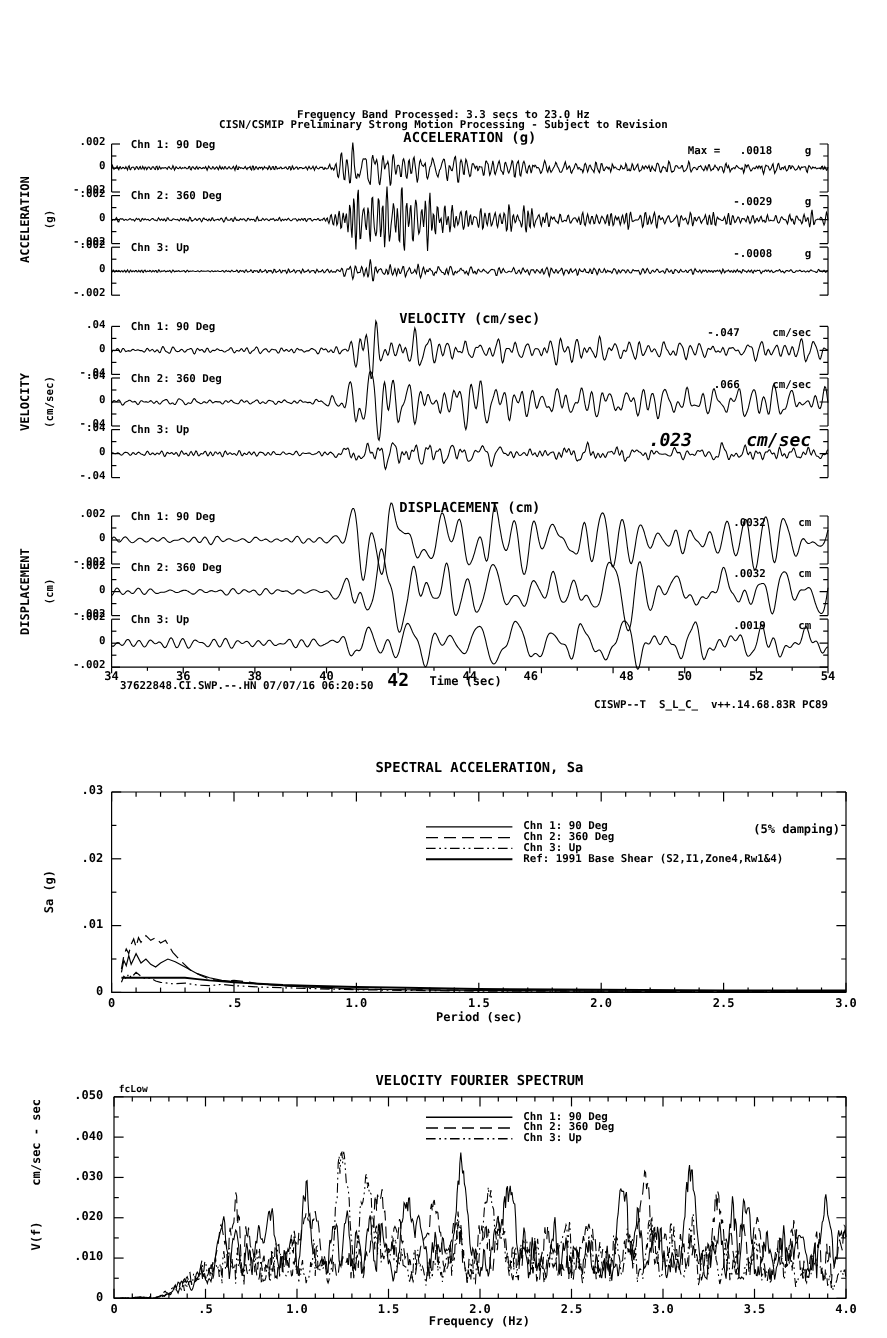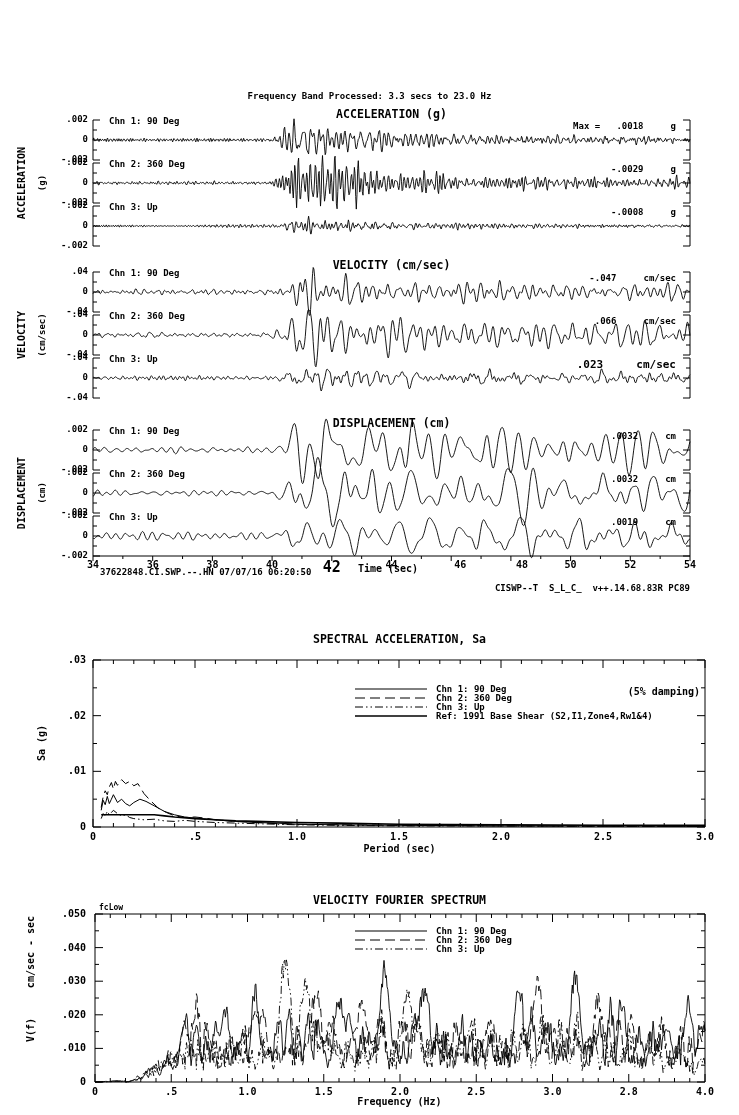--- a/index.html
+++ b/index.html
@@ -355,20 +355,21 @@
       <line x1="701" y1="930.8" x2="705" y2="930.8" stroke="#000000" stroke-width="1"></line>
       <path d="M95.0 1082.0L95.8 1082.0L96.5 1081.9L97.3 1081.9L98.0 1081.9L98.8 1081.9L99.6 1081.9L100.3 1081.9L101.1 1081.8L101.9 1081.7L102.6 1081.6L103.4 1081.6L104.2 1081.5L104.9 1081.5L105.7 1081.4L106.4 1081.4L107.2 1081.5L108.0 1081.6L108.7 1081.6L109.5 1081.6L110.3 1081.6L111.0 1081.5L111.8 1081.3L112.5 1081.2L113.3 1081.1L114.1 1081.0L114.8 1080.9L115.6 1080.8L116.4 1080.7L117.1 1080.7L117.9 1081.0L118.6 1081.0L119.4 1080.9L120.2 1081.0L120.9 1081.4L121.7 1081.6L122.5 1081.3L123.2 1081.3L124.0 1081.2L124.7 1081.0L125.5 1082.0L126.3 1081.9L127.0 1081.8L127.8 1081.7L128.6 1081.7L129.3 1081.6L130.1 1081.4L130.8 1081.3L131.6 1081.0L132.4 1080.6L133.1 1080.7L133.9 1080.1L134.7 1079.3L135.4 1079.2L136.2 1079.9L136.9 1080.1L137.7 1079.1L138.5 1078.3L139.2 1078.2L140.0 1078.6L140.8 1078.3L141.5 1077.4L142.3 1077.2L143.0 1076.7L143.8 1076.2L144.6 1074.3L145.3 1072.2L146.1 1071.5L146.9 1073.0L147.6 1071.1L148.4 1068.4L149.1 1068.6L149.9 1071.1L150.7 1068.3L151.4 1067.7L152.2 1069.9L153.0 1066.6L153.7 1065.7L154.5 1067.9L155.2 1068.7L156.0 1067.2L156.8 1068.1L157.5 1070.5L158.3 1073.0L159.1 1074.9L159.8 1075.3L160.6 1073.8L161.3 1071.3L162.1 1068.1L162.9 1064.7L163.6 1061.7L164.4 1060.1L165.2 1061.5L165.9 1063.8L166.7 1057.8L167.4 1054.9L168.2 1057.2L169.0 1063.3L169.7 1063.4L170.5 1063.3L171.3 1066.7L172.0 1067.2L172.8 1069.5L173.5 1066.8L174.3 1065.5L175.1 1066.4L175.8 1068.0L176.6 1064.3L177.4 1060.6L178.1 1058.2L178.9 1054.1L179.6 1047.5L180.4 1040.4L181.2 1035.6L181.9 1033.0L182.7 1030.5L183.5 1026.7L184.2 1023.9L185.0 1023.8L185.7 1017.5L186.5 1013.6L187.3 1018.9L188.0 1032.9L188.8 1040.2L189.6 1043.7L190.3 1054.8L191.1 1065.7L191.8 1058.7L192.6 1047.9L193.4 1037.5L194.1 1032.3L194.9 1032.9L195.7 1028.3L196.4 1025.1L197.2 1026.5L197.9 1030.8L198.7 1036.8L199.5 1045.5L200.2 1055.4L201.0 1058.5L201.8 1063.3L202.5 1060.1L203.3 1055.9L204.0 1051.9L204.8 1042.3L205.6 1036.0L206.3 1040.2L207.1 1050.1L207.9 1041.3L208.6 1043.3L209.4 1058.0L210.1 1062.5L210.9 1050.0L211.7 1048.3L212.4 1042.4L213.2 1034.2L214.0 1036.1L214.7 1028.0L215.5 1021.0L216.2 1023.1L217.0 1031.4L217.8 1032.8L218.5 1032.4L219.3 1035.9L220.1 1035.5L220.8 1031.4L221.6 1026.9L222.3 1021.9L223.1 1015.4L223.9 1009.8L224.6 1009.4L225.4 1017.2L226.2 1010.2L226.9 1006.9L227.7 1014.2L228.4 1029.1L229.2 1031.3L230.0 1035.7L230.7 1045.6L231.5 1051.7L232.3 1055.9L233.0 1057.3L233.8 1047.3L234.5 1047.6L235.3 1059.9L236.1 1050.3L236.8 1041.8L237.6 1045.3L238.4 1054.5L239.1 1044.5L239.9 1041.1L240.6 1043.3L241.4 1037.4L242.2 1033.0L242.9 1033.3L243.7 1037.4L244.5 1034.7L245.2 1032.5L246.0 1035.6L246.7 1046.8L247.5 1061.7L248.3 1059.4L249.0 1050.0L249.8 1046.5L250.6 1035.1L251.3 1027.8L252.1 1009.0L252.8 996.2L253.6 998.5L254.4 1001.3L255.1 984.6L255.9 983.9L256.6 999.5L257.4 1013.2L258.2 1011.7L258.9 1021.7L259.7 1035.3L260.5 1040.9L261.2 1044.3L262.0 1044.1L262.7 1048.1L263.5 1055.8L264.3 1056.7L265.0 1055.1L265.8 1055.0L266.6 1053.5L267.3 1050.7L268.1 1049.5L268.8 1051.8L269.6 1049.9L270.4 1052.9L271.1 1051.6L271.9 1051.4L272.7 1060.9L273.4 1060.4L274.2 1042.0L274.9 1033.3L275.7 1035.4L276.5 1032.3L277.2 1022.3L278.0 1022.1L278.8 1024.9L279.5 1023.9L280.3 1020.3L281.0 1021.9L281.8 1034.1L282.6 1050.7L283.3 1053.6L284.1 1055.4L284.9 1047.9L285.6 1039.2L286.4 1028.1L287.1 1019.6L287.9 1019.3L288.7 1013.7L289.4 1008.9L290.2 1015.4L291.0 1029.8L291.7 1033.9L292.5 1047.8L293.2 1051.1L294.0 1059.0L294.8 1055.6L295.5 1041.3L296.3 1027.5L297.1 1026.0L297.8 1032.2L298.6 1029.6L299.3 1034.2L300.1 1038.3L300.9 1044.9L301.6 1056.0L302.4 1061.1L303.2 1055.5L303.9 1047.7L304.7 1039.7L305.4 1030.5L306.2 1024.4L307.0 1025.6L307.7 1016.0L308.5 1012.8L309.3 1021.1L310.0 1033.9L310.8 1036.4L311.5 1050.7L312.3 1050.8L313.1 1057.6L313.8 1059.7L314.6 1036.2L315.4 1020.3L316.1 1022.5L316.9 1035.7L317.6 1020.1L318.4 1019.5L319.2 1029.6L319.9 1035.1L320.7 1039.7L321.5 1036.3L322.2 1037.4L323.0 1046.9L323.7 1053.4L324.5 1050.3L325.3 1052.3L326.0 1057.2L326.8 1062.2L327.6 1067.8L328.3 1065.1L329.1 1059.5L329.8 1060.5L330.6 1060.3L331.4 1051.8L332.1 1044.9L332.9 1043.4L333.7 1029.4L334.4 1018.5L335.2 1018.3L335.9 1014.7L336.7 1002.3L337.5 1003.6L338.2 1007.2L339.0 1001.8L339.8 1009.3L340.5 998.5L341.3 998.3L342.0 1012.9L342.8 1017.9L343.6 1016.0L344.3 1017.8L345.1 1024.7L345.9 1031.7L346.6 1021.8L347.4 1017.2L348.1 1014.3L348.9 1013.0L349.7 1015.7L350.4 1022.6L351.2 1026.0L352.0 1030.2L352.7 1034.4L353.5 1040.3L354.2 1040.6L355.0 1038.6L355.8 1045.4L356.5 1063.4L357.3 1056.5L358.1 1048.7L358.8 1056.6L359.6 1044.0L360.3 1035.2L361.1 1043.9L361.9 1037.5L362.6 1026.6L363.4 1031.8L364.2 1044.9L364.9 1036.9L365.7 1039.2L366.4 1043.1L367.2 1042.8L368.0 1038.8L368.7 1031.5L369.5 1032.3L370.3 1041.0L371.0 1043.7L371.8 1041.0L372.5 1041.9L373.3 1041.7L374.1 1040.1L374.8 1042.3L375.6 1052.8L376.4 1048.2L377.1 1036.8L377.9 1029.5L378.6 1027.1L379.4 1015.7L380.2 1010.0L380.9 994.5L381.7 983.9L382.5 987.2L383.2 969.7L384.0 960.4L384.7 968.5L385.5 977.8L386.3 975.5L387.0 986.6L387.8 989.6L388.6 997.9L389.3 1008.3L390.1 1012.7L390.8 1023.6L391.6 1036.5L392.4 1043.0L393.1 1046.4L393.9 1040.2L394.7 1042.1L395.4 1048.9L396.2 1040.6L396.9 1042.7L397.7 1055.1L398.5 1057.0L399.2 1061.3L400.0 1063.8L400.8 1055.9L401.5 1058.8L402.3 1054.1L403.0 1041.3L403.8 1042.0L404.6 1053.9L405.3 1058.9L406.1 1058.2L406.9 1063.6L407.6 1060.6L408.4 1051.0L409.1 1042.0L409.9 1039.6L410.7 1041.8L411.4 1029.1L412.2 1024.2L413.0 1023.9L413.7 1021.3L414.5 1015.2L415.2 1013.3L416.0 1024.2L416.8 1027.3L417.5 1021.6L418.3 1015.8L419.1 1021.3L419.8 1002.6L420.6 996.9L421.3 1006.7L422.1 990.6L422.9 988.6L423.6 1001.6L424.4 993.3L425.2 988.1L425.9 996.0L426.7 993.5L427.4 999.9L428.2 1002.8L429.0 1003.3L429.7 1015.1L430.5 1035.6L431.3 1041.4L432.0 1046.2L432.8 1053.6L433.5 1045.5L434.3 1042.0L435.1 1048.0L435.8 1034.4L436.6 1023.0L437.4 1027.2L438.1 1044.8L438.9 1048.6L439.6 1052.6L440.4 1065.1L441.2 1060.0L441.9 1062.1L442.7 1043.6L443.5 1031.0L444.2 1038.6L445.0 1049.7L445.7 1033.6L446.5 1037.9L447.3 1059.2L448.0 1055.5L448.8 1052.3L449.6 1059.0L450.3 1051.8L451.1 1046.5L451.8 1050.6L452.6 1056.4L453.4 1057.7L454.1 1060.8L454.9 1065.2L455.7 1062.6L456.4 1053.9L457.2 1050.0L457.9 1048.2L458.7 1043.1L459.5 1035.3L460.2 1032.7L461.0 1033.6L461.8 1019.2L462.5 1014.3L463.3 1028.1L464.0 1046.4L464.8 1035.8L465.6 1043.0L466.3 1062.1L467.1 1057.3L467.9 1053.3L468.6 1045.1L469.4 1035.7L470.1 1042.3L470.9 1039.7L471.7 1031.3L472.4 1038.7L473.2 1056.5L474.0 1061.3L474.7 1061.2L475.5 1059.4L476.2 1054.7L477.0 1045.8L477.8 1039.0L478.5 1040.0L479.3 1041.6L480.1 1040.0L480.8 1046.6L481.6 1043.4L482.3 1048.6L483.1 1058.0L483.9 1054.6L484.6 1057.3L485.4 1062.3L486.2 1049.8L486.9 1048.8L487.7 1045.2L488.4 1035.2L489.2 1039.5L490.0 1044.0L490.7 1033.4L491.5 1035.7L492.3 1047.2L493.0 1055.4L493.8 1058.0L494.5 1057.2L495.3 1061.5L496.1 1052.4L496.8 1044.8L497.6 1047.9L498.4 1060.8L499.1 1059.0L499.9 1057.2L500.6 1062.5L501.4 1065.1L502.2 1059.8L502.9 1051.0L503.7 1051.7L504.5 1065.1L505.2 1045.3L506.0 1038.1L506.7 1048.1L507.5 1059.8L508.3 1052.9L509.0 1059.9L509.8 1067.2L510.6 1059.4L511.3 1056.1L512.1 1043.0L512.8 1036.3L513.6 1029.2L514.4 1016.2L515.1 1011.6L515.9 1001.4L516.7 992.0L517.4 990.8L518.2 992.8L518.9 992.6L519.7 992.9L520.5 1001.3L521.2 996.4L522.0 993.4L522.8 1005.3L523.5 1035.2L524.3 1033.6L525.0 1034.7L525.8 1043.0L526.6 1050.5L527.3 1037.8L528.1 1035.0L528.9 1026.9L529.6 1024.8L530.4 1020.8L531.1 1006.6L531.9 1007.3L532.7 1025.5L533.4 1031.8L534.2 1025.3L535.0 1032.1L535.7 1045.0L536.5 1055.2L537.2 1056.7L538.0 1055.3L538.8 1052.3L539.5 1051.0L540.3 1054.2L541.1 1044.5L541.8 1039.6L542.6 1043.9L543.3 1031.5L544.1 1026.8L544.9 1034.3L545.6 1027.4L546.4 1027.4L547.2 1033.2L547.9 1022.3L548.7 1027.6L549.4 1041.8L550.2 1024.2L551.0 1023.4L551.7 1043.4L552.5 1051.7L553.3 1042.2L554.0 1049.1L554.8 1062.0L555.5 1065.0L556.3 1061.9L557.1 1054.3L557.8 1054.5L558.6 1060.2L559.4 1048.4L560.1 1043.7L560.9 1045.9L561.6 1050.0L562.4 1053.9L563.2 1060.6L563.9 1054.6L564.7 1049.1L565.5 1052.6L566.2 1058.2L567.0 1051.3L567.7 1042.7L568.5 1039.2L569.3 1026.6L570.0 1017.5L570.8 1013.8L571.6 993.5L572.3 985.0L573.1 993.4L573.8 976.7L574.6 970.9L575.4 984.6L576.1 975.0L576.9 975.0L577.7 991.6L578.4 993.2L579.2 997.1L579.9 1010.1L580.7 1022.9L581.5 1031.1L582.2 1037.4L583.0 1045.8L583.8 1052.2L584.5 1044.7L585.3 1044.9L586.0 1053.2L586.8 1062.0L587.6 1064.4L588.3 1064.9L589.1 1065.8L589.9 1056.7L590.6 1045.3L591.4 1043.8L592.1 1056.4L592.9 1048.3L593.7 1034.8L594.4 1035.7L595.2 1043.1L596.0 1045.4L596.7 1040.0L597.5 1034.4L598.2 1035.7L599.0 1024.3L599.8 1018.6L600.5 1025.3L601.3 1037.4L602.1 1033.9L602.8 1042.1L603.6 1056.5L604.3 1061.5L605.1 1065.6L605.9 1052.5L606.6 1046.8L607.4 1030.9L608.2 1019.9L608.9 1023.4L609.7 1008.8L610.4 996.9L611.2 1004.0L612.0 1025.6L612.7 1015.4L613.5 1020.0L614.3 1036.7L615.0 1054.2L615.8 1065.1L616.5 1050.7L617.3 1042.4L618.1 1031.9L618.8 1010.8L619.6 999.8L620.4 1001.5L621.1 1009.9L621.9 1011.2L622.6 1007.9L623.4 1006.5L624.2 1006.5L624.9 1012.6L625.7 1029.4L626.5 1036.8L627.2 1032.8L628.0 1042.4L628.7 1061.7L629.5 1057.7L630.3 1063.0L631.0 1063.1L631.8 1055.3L632.6 1062.6L633.3 1059.3L634.1 1047.5L634.8 1051.2L635.6 1049.0L636.4 1034.8L637.1 1037.6L637.9 1042.8L638.7 1027.2L639.4 1026.2L640.2 1037.5L640.9 1044.7L641.7 1041.6L642.5 1044.3L643.2 1048.1L644.0 1051.9L644.8 1058.0L645.5 1066.3L646.3 1061.9L647.0 1056.3L647.8 1054.5L648.6 1050.8L649.3 1041.6L650.1 1031.9L650.9 1032.3L651.6 1047.4L652.4 1031.2L653.1 1021.1L653.9 1030.3L654.7 1050.9L655.4 1039.4L656.2 1042.9L657.0 1051.0L657.7 1044.0L658.5 1051.5L659.2 1042.6L660.0 1034.1L660.8 1040.9L661.5 1049.8L662.3 1040.0L663.1 1035.2L663.8 1035.7L664.6 1033.6L665.3 1029.8L666.1 1029.4L666.9 1030.1L667.6 1031.4L668.4 1031.1L669.2 1030.9L669.9 1033.4L670.7 1040.2L671.4 1043.8L672.2 1046.1L673.0 1052.0L673.7 1059.0L674.5 1059.5L675.3 1057.6L676.0 1048.1L676.8 1048.6L677.5 1059.0L678.3 1041.4L679.1 1035.6L679.8 1049.0L680.6 1065.1L681.4 1043.8L682.1 1035.3L682.9 1035.5L683.6 1034.2L684.4 1026.7L685.2 1018.4L685.9 1017.4L686.7 1012.4L687.5 998.8L688.2 995.3L689.0 1002.0L689.7 1012.0L690.5 1015.6L691.3 1019.0L692.0 1022.5L692.8 1025.2L693.6 1032.4L694.3 1048.6L695.1 1055.5L695.8 1052.4L696.6 1047.9L697.4 1048.9L698.1 1031.0L698.9 1025.2L699.7 1029.9L700.4 1028.9L701.2 1026.4L701.9 1029.6L702.7 1030.8L703.5 1027.3L704.2 1024.7L705.0 1030.9" fill="none" stroke="#000000" stroke-width="0.9"></path>
       <path d="M95.0 1082.0L95.8 1082.0L96.5 1081.9L97.3 1081.9L98.0 1081.9L98.8 1081.9L99.6 1081.9L100.3 1081.9L101.1 1081.9L101.9 1081.7L102.6 1081.7L103.4 1081.8L104.2 1081.6L104.9 1081.6L105.7 1081.7L106.4 1081.6L107.2 1081.6L108.0 1081.5L108.7 1081.4L109.5 1081.4L110.3 1081.2L111.0 1081.2L111.8 1081.3L112.5 1081.1L113.3 1081.1L114.1 1081.2L114.8 1081.2L115.6 1081.2L116.4 1081.2L117.1 1081.0L117.9 1081.1L118.6 1081.4L119.4 1081.4L120.2 1081.4L120.9 1081.5L121.7 1081.4L122.5 1081.2L123.2 1080.9L124.0 1081.0L124.7 1080.7L125.5 1082.0L126.3 1081.9L127.0 1081.8L127.8 1081.7L128.6 1081.7L129.3 1081.5L130.1 1081.6L130.8 1081.0L131.6 1080.5L132.4 1080.5L133.1 1079.6L133.9 1079.3L134.7 1078.3L135.4 1077.5L136.2 1078.1L136.9 1076.3L137.7 1075.9L138.5 1077.1L139.2 1077.3L140.0 1077.6L140.8 1078.6L141.5 1079.1L142.3 1078.6L143.0 1077.2L143.8 1077.0L144.6 1077.5L145.3 1075.5L146.1 1074.7L146.9 1074.7L147.6 1075.9L148.4 1077.6L149.1 1075.4L149.9 1073.0L150.7 1073.6L151.4 1071.7L152.2 1068.3L153.0 1068.5L153.7 1068.1L154.5 1067.4L155.2 1064.9L156.0 1063.9L156.8 1066.3L157.5 1061.1L158.3 1060.5L159.1 1067.2L159.8 1069.4L160.6 1066.8L161.3 1066.3L162.1 1068.4L162.9 1067.9L163.6 1065.2L164.4 1065.2L165.2 1063.9L165.9 1062.0L166.7 1057.5L167.4 1055.8L168.2 1061.1L169.0 1067.3L169.7 1061.6L170.5 1061.4L171.3 1066.0L172.0 1063.3L172.8 1061.9L173.5 1059.7L174.3 1056.6L175.1 1063.1L175.8 1054.3L176.6 1054.0L177.4 1065.6L178.1 1062.6L178.9 1051.2L179.6 1046.7L180.4 1043.8L181.2 1039.4L181.9 1035.6L182.7 1028.8L183.5 1022.1L184.2 1020.6L185.0 1023.5L185.7 1027.0L186.5 1032.1L187.3 1036.1L188.0 1034.2L188.8 1038.5L189.6 1058.2L190.3 1051.4L191.1 1028.1L191.8 1023.1L192.6 1029.5L193.4 1023.7L194.1 1020.7L194.9 1018.6L195.7 1007.0L196.4 993.7L197.2 996.8L197.9 1020.9L198.7 1013.2L199.5 1014.5L200.2 1033.1L201.0 1051.8L201.8 1060.0L202.5 1060.0L203.3 1058.3L204.0 1035.1L204.8 1022.0L205.6 1028.9L206.3 1033.0L207.1 1023.0L207.9 1029.1L208.6 1038.3L209.4 1039.8L210.1 1037.9L210.9 1043.5L211.7 1047.7L212.4 1046.5L213.2 1055.7L214.0 1062.9L214.7 1065.1L215.5 1067.0L216.2 1063.9L217.0 1056.6L217.8 1051.6L218.5 1059.2L219.3 1048.7L220.1 1046.5L220.8 1059.8L221.6 1051.5L222.3 1056.3L223.1 1055.3L223.9 1049.5L224.6 1064.2L225.4 1046.7L226.2 1042.6L226.9 1059.7L227.7 1054.8L228.4 1052.3L229.2 1064.5L230.0 1063.6L230.7 1067.9L231.5 1056.5L232.3 1053.4L233.0 1063.7L233.8 1052.7L234.5 1044.3L235.3 1045.7L236.1 1051.8L236.8 1055.8L237.6 1047.0L238.4 1042.7L239.1 1046.1L239.9 1055.0L240.6 1053.2L241.4 1058.6L242.2 1057.4L242.9 1063.1L243.7 1062.4L244.5 1051.3L245.2 1053.8L246.0 1047.6L246.7 1035.0L247.5 1039.5L248.3 1037.6L249.0 1027.4L249.8 1033.2L250.6 1033.2L251.3 1023.5L252.1 1020.7L252.8 1019.8L253.6 1015.0L254.4 1014.9L255.1 1010.6L255.9 1010.9L256.6 1016.6L257.4 1016.6L258.2 1018.7L258.9 1026.1L259.7 1025.8L260.5 1016.6L261.2 1016.9L262.0 1014.9L262.7 1009.3L263.5 1015.1L264.3 1019.7L265.0 1016.8L265.8 1023.7L266.6 1034.7L267.3 1041.9L268.1 1045.5L268.8 1053.0L269.6 1053.7L270.4 1049.5L271.1 1053.8L271.9 1060.8L272.7 1060.4L273.4 1054.5L274.2 1053.1L274.9 1050.9L275.7 1048.9L276.5 1053.2L277.2 1059.8L278.0 1050.6L278.8 1050.1L279.5 1056.8L280.3 1062.6L281.0 1064.1L281.8 1062.3L282.6 1055.5L283.3 1050.3L284.1 1054.4L284.9 1054.4L285.6 1046.8L286.4 1051.9L287.1 1052.5L287.9 1052.0L288.7 1051.8L289.4 1048.3L290.2 1056.6L291.0 1042.4L291.7 1044.0L292.5 1065.2L293.2 1049.2L294.0 1051.0L294.8 1065.2L295.5 1053.3L296.3 1058.7L297.1 1047.9L297.8 1045.6L298.6 1056.7L299.3 1041.2L300.1 1041.7L300.9 1055.7L301.6 1064.2L302.4 1065.7L303.2 1062.0L303.9 1053.9L304.7 1045.4L305.4 1043.7L306.2 1047.6L307.0 1046.8L307.7 1044.8L308.5 1040.2L309.3 1028.8L310.0 1020.7L310.8 1025.1L311.5 1021.5L312.3 1000.1L313.1 996.1L313.8 1008.9L314.6 995.5L315.4 998.2L316.1 998.5L316.9 1000.3L317.6 996.3L318.4 990.8L319.2 1006.0L319.9 1011.4L320.7 1008.8L321.5 1022.2L322.2 1040.6L323.0 1041.8L323.7 1043.6L324.5 1043.4L325.3 1040.8L326.0 1038.4L326.8 1040.9L327.6 1031.7L328.3 1023.7L329.1 1022.1L329.8 1023.5L330.6 1025.9L331.4 1032.4L332.1 1025.2L332.9 1015.9L333.7 1018.0L334.4 1032.8L335.2 1035.7L335.9 1034.0L336.7 1041.9L337.5 1048.5L338.2 1047.0L339.0 1043.1L339.8 1046.7L340.5 1056.7L341.3 1049.4L342.0 1051.2L342.8 1059.7L343.6 1065.1L344.3 1068.0L345.1 1065.8L345.9 1064.0L346.6 1059.5L347.4 1052.5L348.1 1049.5L348.9 1049.2L349.7 1045.8L350.4 1040.0L351.2 1036.4L352.0 1034.9L352.7 1034.7L353.5 1032.0L354.2 1031.3L355.0 1030.6L355.8 1028.3L356.5 1027.5L357.3 1028.6L358.1 1021.0L358.8 1007.7L359.6 1003.2L360.3 1009.7L361.1 1002.2L361.9 1000.0L362.6 1006.4L363.4 1011.0L364.2 1009.9L364.9 1010.6L365.7 1020.4L366.4 1026.7L367.2 1026.9L368.0 1035.2L368.7 1047.1L369.5 1054.0L370.3 1055.7L371.0 1061.1L371.8 1060.2L372.5 1056.7L373.3 1054.9L374.1 1047.4L374.8 1043.9L375.6 1035.2L376.4 1033.8L377.1 1026.8L377.9 1019.2L378.6 1025.9L379.4 1021.2L380.2 1018.6L380.9 1032.6L381.7 1018.2L382.5 1022.9L383.2 1038.4L384.0 1023.8L384.7 1032.4L385.5 1052.3L386.3 1041.7L387.0 1052.2L387.8 1059.5L388.6 1057.3L389.3 1069.2L390.1 1058.0L390.8 1061.4L391.6 1064.2L392.4 1057.5L393.1 1061.6L393.9 1060.9L394.7 1054.2L395.4 1052.0L396.2 1048.7L396.9 1045.8L397.7 1045.4L398.5 1029.5L399.2 1021.1L400.0 1028.4L400.8 1029.1L401.5 1021.3L402.3 1028.1L403.0 1032.2L403.8 1030.4L404.6 1019.6L405.3 1022.6L406.1 1041.0L406.9 1024.0L407.6 1027.1L408.4 1050.5L409.1 1057.1L409.9 1059.0L410.7 1060.5L411.4 1051.7L412.2 1041.1L413.0 1026.6L413.7 1026.5L414.5 1028.6L415.2 1017.2L416.0 1019.1L416.8 1024.3L417.5 1023.5L418.3 1021.2L419.1 1021.8L419.8 1028.9L420.6 1025.9L421.3 1031.1L422.1 1041.8L422.9 1044.2L423.6 1050.7L424.4 1056.8L425.2 1058.3L425.9 1058.8L426.7 1064.0L427.4 1066.8L428.2 1060.8L429.0 1061.2L429.7 1063.8L430.5 1063.9L431.3 1063.3L432.0 1066.8L432.8 1052.6L433.5 1040.8L434.3 1042.3L435.1 1054.8L435.8 1043.5L436.6 1038.9L437.4 1041.9L438.1 1043.8L438.9 1042.0L439.6 1043.2L440.4 1053.5L441.2 1043.6L441.9 1034.9L442.7 1038.3L443.5 1053.8L444.2 1060.5L445.0 1050.1L445.7 1048.9L446.5 1057.0L447.3 1067.9L448.0 1064.0L448.8 1067.3L449.6 1067.2L450.3 1059.1L451.1 1047.1L451.8 1043.2L452.6 1053.5L453.4 1032.2L454.1 1022.8L454.9 1032.6L455.7 1032.4L456.4 1021.7L457.2 1026.6L457.9 1036.7L458.7 1037.0L459.5 1039.6L460.2 1040.9L461.0 1044.0L461.8 1041.2L462.5 1042.8L463.3 1049.2L464.0 1058.1L464.8 1063.4L465.6 1058.2L466.3 1050.9L467.1 1053.3L467.9 1063.2L468.6 1053.6L469.4 1057.6L470.1 1058.7L470.9 1058.4L471.7 1059.5L472.4 1046.5L473.2 1050.8L474.0 1066.2L474.7 1046.9L475.5 1048.1L476.2 1063.6L477.0 1059.8L477.8 1066.3L478.5 1057.9L479.3 1060.6L480.1 1055.6L480.8 1041.3L481.6 1044.2L482.3 1050.9L483.1 1039.5L483.9 1039.7L484.6 1040.7L485.4 1035.4L486.2 1030.1L486.9 1034.2L487.7 1025.4L488.4 1021.8L489.2 1027.4L490.0 1023.1L490.7 1019.9L491.5 1023.6L492.3 1025.8L493.0 1023.7L493.8 1024.4L494.5 1033.5L495.3 1030.4L496.1 1033.5L496.8 1044.2L497.6 1050.0L498.4 1054.4L499.1 1061.2L499.9 1064.7L500.6 1060.9L501.4 1051.4L502.2 1057.0L502.9 1058.2L503.7 1048.6L504.5 1057.2L505.2 1055.2L506.0 1052.0L506.7 1058.6L507.5 1045.2L508.3 1047.8L509.0 1055.8L509.8 1046.6L510.6 1051.5L511.3 1055.7L512.1 1056.1L512.8 1055.1L513.6 1050.8L514.4 1057.0L515.1 1065.9L515.9 1058.2L516.7 1051.9L517.4 1049.7L518.2 1050.9L518.9 1050.3L519.7 1038.2L520.5 1033.8L521.2 1039.7L522.0 1039.1L522.8 1037.0L523.5 1043.7L524.3 1040.6L525.0 1047.1L525.8 1040.2L526.6 1043.2L527.3 1057.0L528.1 1045.8L528.9 1048.1L529.6 1046.3L530.4 1035.0L531.1 1022.6L531.9 1018.0L532.7 1018.1L533.4 1006.0L534.2 1000.6L535.0 998.4L535.7 993.3L536.5 984.1L537.2 976.0L538.0 977.2L538.8 990.9L539.5 986.7L540.3 985.1L541.1 997.6L541.8 1017.0L542.6 1020.7L543.3 1030.8L544.1 1039.7L544.9 1046.4L545.6 1053.0L546.4 1051.8L547.2 1046.9L547.9 1053.3L548.7 1042.6L549.4 1034.4L550.2 1034.1L551.0 1033.9L551.7 1031.0L552.5 1030.2L553.3 1033.0L554.0 1028.3L554.8 1028.7L555.5 1033.9L556.3 1040.1L557.1 1046.9L557.8 1053.0L558.6 1049.4L559.4 1050.4L560.1 1058.7L560.9 1055.7L561.6 1041.5L562.4 1041.9L563.2 1049.6L563.9 1049.6L564.7 1048.2L565.5 1049.7L566.2 1039.1L567.0 1028.3L567.7 1034.1L568.5 1054.1L569.3 1036.8L570.0 1036.8L570.8 1049.4L571.6 1057.3L572.3 1054.5L573.1 1052.9L573.8 1055.2L574.6 1034.9L575.4 1027.9L576.1 1042.4L576.9 1046.1L577.7 1035.5L578.4 1041.5L579.2 1049.7L579.9 1049.0L580.7 1045.4L581.5 1050.8L582.2 1053.3L583.0 1048.3L583.8 1055.2L584.5 1067.0L585.3 1063.8L586.0 1060.5L586.8 1054.6L587.6 1045.2L588.3 1041.8L589.1 1049.3L589.9 1036.5L590.6 1037.7L591.4 1047.8L592.1 1037.8L592.9 1034.8L593.7 1024.4L594.4 1015.4L595.2 1018.4L596.0 998.3L596.7 995.0L597.5 1009.5L598.2 993.0L599.0 996.3L599.8 1012.1L600.5 1009.0L601.3 1019.7L602.1 1016.4L602.8 1023.6L603.6 1036.3L604.3 1035.7L605.1 1032.3L605.9 1035.2L606.6 1041.5L607.4 1035.1L608.2 1027.6L608.9 1025.0L609.7 1029.9L610.4 1040.4L611.2 1045.1L612.0 1051.4L612.7 1059.4L613.5 1062.2L614.3 1051.2L615.0 1041.1L615.8 1045.3L616.5 1030.4L617.3 1017.8L618.1 1023.6L618.8 1025.0L619.6 1017.8L620.4 1025.8L621.1 1031.0L621.9 1033.9L622.6 1045.8L623.4 1049.9L624.2 1061.1L624.9 1063.6L625.7 1051.9L626.5 1046.7L627.2 1038.5L628.0 1025.9L628.7 1019.8L629.5 1020.7L630.3 1019.5L631.0 1014.3L631.8 1017.1L632.6 1025.3L633.3 1025.8L634.1 1033.5L634.8 1035.6L635.6 1041.1L636.4 1051.8L637.1 1054.3L637.9 1061.7L638.7 1063.4L639.4 1067.5L640.2 1062.0L640.9 1054.6L641.7 1058.1L642.5 1069.6L643.2 1059.2L644.0 1055.9L644.8 1054.9L645.5 1049.8L646.3 1042.8L647.0 1042.2L647.8 1044.6L648.6 1032.5L649.3 1030.1L650.1 1037.6L650.9 1047.5L651.6 1051.8L652.4 1052.9L653.1 1053.5L653.9 1057.6L654.7 1057.7L655.4 1053.2L656.2 1043.1L657.0 1043.4L657.7 1038.0L658.5 1037.5L659.2 1025.7L660.0 1024.4L660.8 1030.0L661.5 1016.7L662.3 1022.8L663.1 1036.2L663.8 1024.4L664.6 1035.2L665.3 1048.7L666.1 1043.5L666.9 1058.3L667.6 1053.8L668.4 1056.5L669.2 1065.0L669.9 1050.6L670.7 1054.4L671.4 1068.8L672.2 1058.2L673.0 1057.2L673.7 1058.5L674.5 1054.1L675.3 1047.4L676.0 1045.9L676.8 1049.1L677.5 1045.6L678.3 1044.4L679.1 1040.3L679.8 1030.7L680.6 1026.3L681.4 1039.4L682.1 1039.5L682.9 1027.3L683.6 1038.0L684.4 1061.6L685.2 1056.3L685.9 1067.1L686.7 1060.4L687.5 1065.3L688.2 1046.1L689.0 1036.5L689.7 1051.8L690.5 1049.9L691.3 1038.3L692.0 1049.6L692.8 1069.8L693.6 1058.3L694.3 1057.3L695.1 1056.5L695.8 1050.4L696.6 1045.3L697.4 1048.5L698.1 1044.3L698.9 1034.9L699.7 1033.5L700.4 1036.2L701.2 1039.3L701.9 1041.9L702.7 1030.7L703.5 1021.2L704.2 1022.0L705.0 1034.1" fill="none" stroke="#000000" stroke-width="0.9" stroke-dasharray="10,5"></path>
       <path d="M95.0 1082.0L95.8 1082.0L96.5 1082.0L97.3 1081.9L98.0 1081.9L98.8 1081.9L99.6 1081.9L100.3 1081.8L101.1 1081.9L101.9 1081.8L102.6 1081.7L103.4 1081.8L104.2 1081.9L104.9 1081.8L105.7 1081.7L106.4 1081.8L107.2 1081.8L108.0 1081.8L108.7 1081.8L109.5 1081.7L110.3 1081.7L111.0 1081.7L111.8 1081.6L112.5 1081.4L113.3 1081.3L114.1 1081.4L114.8 1081.6L115.6 1081.4L116.4 1081.3L117.1 1081.5L117.9 1081.3L118.6 1081.2L119.4 1081.3L120.2 1081.0L120.9 1081.0L121.7 1081.2L122.5 1081.1L123.2 1081.0L124.0 1081.1L124.7 1081.1L125.5 1082.0L126.3 1082.0L127.0 1081.8L127.8 1081.7L128.6 1081.6L129.3 1081.1L130.1 1081.0L130.8 1080.7L131.6 1079.9L132.4 1079.9L133.1 1080.4L133.9 1079.4L134.7 1079.7L135.4 1080.4L136.2 1079.6L136.9 1080.3L137.7 1079.6L138.5 1078.6L139.2 1078.9L140.0 1079.7L140.8 1079.3L141.5 1078.2L142.3 1076.2L143.0 1073.9L143.8 1073.4L144.6 1075.8L145.3 1072.5L146.1 1070.9L146.9 1073.6L147.6 1073.4L148.4 1073.7L149.1 1073.9L149.9 1071.1L150.7 1073.9L151.4 1075.5L152.2 1070.9L153.0 1071.6L153.7 1075.7L154.5 1069.8L155.2 1069.4L156.0 1073.1L156.8 1070.7L157.5 1068.4L158.3 1067.6L159.1 1067.9L159.8 1070.8L160.6 1067.8L161.3 1061.7L162.1 1061.1L162.9 1066.6L163.6 1067.2L164.4 1065.2L165.2 1068.1L165.9 1065.1L166.7 1064.0L167.4 1054.7L168.2 1050.6L169.0 1056.8L169.7 1061.3L170.5 1052.2L171.3 1051.1L172.0 1056.1L172.8 1062.9L173.5 1061.8L174.3 1057.0L175.1 1056.7L175.8 1063.3L176.6 1056.4L177.4 1051.7L178.1 1059.0L178.9 1054.4L179.6 1047.8L180.4 1055.8L181.2 1057.7L181.9 1055.1L182.7 1064.2L183.5 1052.9L184.2 1055.8L185.0 1069.9L185.7 1049.6L186.5 1042.6L187.3 1049.5L188.0 1058.1L188.8 1055.2L189.6 1050.4L190.3 1043.9L191.1 1040.0L191.8 1047.0L192.6 1056.0L193.4 1048.8L194.1 1058.4L194.9 1056.5L195.7 1053.1L196.4 1069.7L197.2 1048.3L197.9 1039.6L198.7 1055.7L199.5 1053.3L200.2 1045.9L201.0 1060.8L201.8 1058.0L202.5 1057.4L203.3 1070.7L204.0 1054.9L204.8 1052.1L205.6 1058.7L206.3 1061.7L207.1 1059.9L207.9 1058.3L208.6 1052.3L209.4 1047.7L210.1 1053.3L210.9 1053.2L211.7 1048.5L212.4 1060.2L213.2 1045.8L214.0 1041.2L214.7 1058.0L215.5 1049.7L216.2 1040.1L217.0 1051.3L217.8 1070.0L218.5 1062.5L219.3 1067.5L220.1 1066.9L220.8 1066.9L221.6 1064.3L222.3 1056.6L223.1 1055.5L223.9 1059.7L224.6 1066.4L225.4 1066.7L226.2 1053.2L226.9 1043.1L227.7 1045.5L228.4 1059.7L229.2 1039.9L230.0 1036.1L230.7 1049.3L231.5 1038.7L232.3 1035.3L233.0 1046.8L233.8 1045.2L234.5 1045.3L235.3 1053.9L236.1 1061.0L236.8 1062.0L237.6 1062.1L238.4 1063.1L239.1 1063.4L239.9 1061.2L240.6 1056.0L241.4 1047.3L242.2 1034.6L242.9 1029.0L243.7 1042.3L244.5 1044.5L245.2 1025.6L246.0 1031.6L246.7 1058.8L247.5 1054.7L248.3 1056.5L249.0 1069.3L249.8 1056.9L250.6 1062.3L251.3 1054.9L252.1 1050.0L252.8 1060.6L253.6 1062.5L254.4 1062.0L255.1 1069.3L255.9 1066.2L256.6 1066.3L257.4 1064.4L258.2 1059.5L258.9 1051.8L259.7 1056.5L260.5 1049.6L261.2 1032.9L262.0 1038.4L262.7 1063.3L263.5 1039.4L264.3 1038.6L265.0 1058.2L265.8 1056.2L266.6 1058.3L267.3 1058.1L268.1 1049.0L268.8 1057.7L269.6 1056.2L270.4 1046.9L271.1 1051.2L271.9 1060.9L272.7 1067.3L273.4 1069.1L274.2 1066.7L274.9 1060.4L275.7 1059.1L276.5 1055.4L277.2 1044.3L278.0 1038.2L278.8 1025.7L279.5 1006.0L280.3 1000.7L281.0 998.0L281.8 969.5L282.6 963.5L283.3 978.1L284.1 961.4L284.9 960.2L285.6 969.3L286.4 959.9L287.1 964.1L287.9 975.7L288.7 987.2L289.4 988.2L290.2 990.6L291.0 999.9L291.7 1018.0L292.5 1028.6L293.2 1034.5L294.0 1047.5L294.8 1052.1L295.5 1056.2L296.3 1058.6L297.1 1040.8L297.8 1034.4L298.6 1035.3L299.3 1024.3L300.1 1006.5L300.9 1001.9L301.6 1003.7L302.4 1001.7L303.2 996.7L303.9 991.3L304.7 980.1L305.4 978.1L306.2 990.0L307.0 985.4L307.7 994.4L308.5 993.6L309.3 995.2L310.0 1015.0L310.8 1013.6L311.5 1020.4L312.3 1041.2L313.1 1023.5L313.8 1021.4L314.6 1046.0L315.4 1024.8L316.1 1018.7L316.9 1036.5L317.6 1052.0L318.4 1043.6L319.2 1046.9L319.9 1049.2L320.7 1044.5L321.5 1040.2L322.2 1045.0L323.0 1046.7L323.7 1038.9L324.5 1041.9L325.3 1046.1L326.0 1040.8L326.8 1030.3L327.6 1031.2L328.3 1051.6L329.1 1034.7L329.8 1032.5L330.6 1054.8L331.4 1056.2L332.1 1045.0L332.9 1053.7L333.7 1051.9L334.4 1040.3L335.2 1044.6L335.9 1054.3L336.7 1054.8L337.5 1055.4L338.2 1055.9L339.0 1055.5L339.8 1058.3L340.5 1064.5L341.3 1068.1L342.0 1065.1L342.8 1061.2L343.6 1066.8L344.3 1057.4L345.1 1041.4L345.9 1042.1L346.6 1059.5L347.4 1047.6L348.1 1041.5L348.9 1050.8L349.7 1055.9L350.4 1054.3L351.2 1058.9L352.0 1055.5L352.7 1057.5L353.5 1061.6L354.2 1065.2L355.0 1071.3L355.8 1061.5L356.5 1052.0L357.3 1054.3L358.1 1066.3L358.8 1053.9L359.6 1058.8L360.3 1064.9L361.1 1049.3L361.9 1054.6L362.6 1053.8L363.4 1036.9L364.2 1043.1L364.9 1059.1L365.7 1047.2L366.4 1054.6L367.2 1061.8L368.0 1060.0L368.7 1068.3L369.5 1061.1L370.3 1056.3L371.0 1055.3L371.8 1050.4L372.5 1044.0L373.3 1048.2L374.1 1053.2L374.8 1037.4L375.6 1040.6L376.4 1063.1L377.1 1051.9L377.9 1044.4L378.6 1051.4L379.4 1033.1L380.2 1037.1L380.9 1024.5L381.7 1009.7L382.5 1020.1L383.2 1032.8L384.0 1020.1L384.7 1027.4L385.5 1045.2L386.3 1047.6L387.0 1051.9L387.8 1057.8L388.6 1061.8L389.3 1068.6L390.1 1062.0L390.8 1049.6L391.6 1050.3L392.4 1066.3L393.1 1051.4L393.9 1050.0L394.7 1063.6L395.4 1067.6L396.2 1069.2L396.9 1056.3L397.7 1050.1L398.5 1061.5L399.2 1048.8L400.0 1036.3L400.8 1034.8L401.5 1035.4L402.3 1030.2L403.0 1015.9L403.8 1005.1L404.6 1000.1L405.3 1004.0L406.1 999.8L406.9 989.3L407.6 995.8L408.4 996.9L409.1 991.7L409.9 1005.1L410.7 1005.9L411.4 1007.9L412.2 1024.4L413.0 1026.8L413.7 1033.8L414.5 1042.9L415.2 1025.6L416.0 1022.6L416.8 1033.6L417.5 1033.0L418.3 1028.0L419.1 1028.8L419.8 1030.7L420.6 1036.4L421.3 1051.9L422.1 1047.9L422.9 1043.8L423.6 1057.4L424.4 1063.1L425.2 1050.3L425.9 1058.9L426.7 1041.4L427.4 1038.0L428.2 1058.5L429.0 1039.9L429.7 1039.0L430.5 1061.6L431.3 1056.0L432.0 1046.8L432.8 1054.4L433.5 1040.3L434.3 1037.2L435.1 1042.2L435.8 1034.0L436.6 1034.8L437.4 1036.4L438.1 1033.3L438.9 1032.4L439.6 1043.7L440.4 1042.6L441.2 1039.3L441.9 1054.8L442.7 1059.3L443.5 1051.4L444.2 1061.3L445.0 1041.6L445.7 1031.4L446.5 1045.0L447.3 1041.7L448.0 1032.4L448.8 1041.9L449.6 1054.8L450.3 1053.8L451.1 1056.8L451.8 1053.9L452.6 1059.2L453.4 1069.0L454.1 1065.8L454.9 1058.7L455.7 1050.8L456.4 1045.1L457.2 1049.4L457.9 1056.3L458.7 1038.6L459.5 1036.6L460.2 1053.3L461.0 1056.0L461.8 1053.5L462.5 1056.0L463.3 1050.8L464.0 1045.3L464.8 1045.1L465.6 1040.1L466.3 1037.0L467.1 1037.5L467.9 1034.4L468.6 1032.0L469.4 1028.5L470.1 1027.2L470.9 1024.8L471.7 1020.7L472.4 1022.8L473.2 1040.0L474.0 1025.7L474.7 1017.2L475.5 1032.3L476.2 1065.2L477.0 1048.8L477.8 1041.8L478.5 1052.9L479.3 1055.5L480.1 1056.1L480.8 1047.2L481.6 1045.9L482.3 1058.6L483.1 1049.7L483.9 1051.3L484.6 1062.7L485.4 1069.2L486.2 1064.6L486.9 1060.9L487.7 1053.3L488.4 1043.4L489.2 1046.6L490.0 1043.7L490.7 1029.1L491.5 1037.4L492.3 1048.1L493.0 1028.1L493.8 1033.9L494.5 1061.3L495.3 1053.9L496.1 1054.7L496.8 1066.0L497.6 1054.8L498.4 1059.8L499.1 1042.0L499.9 1035.1L500.6 1043.3L501.4 1048.1L502.2 1041.4L502.9 1041.6L503.7 1041.8L504.5 1041.5L505.2 1047.9L506.0 1057.1L506.7 1049.0L507.5 1055.3L508.3 1068.3L509.0 1050.2L509.8 1049.9L510.6 1047.7L511.3 1029.4L512.1 1030.8L512.8 1046.4L513.6 1031.0L514.4 1032.3L515.1 1045.4L515.9 1046.4L516.7 1051.7L517.4 1060.6L518.2 1062.5L518.9 1061.2L519.7 1053.9L520.5 1049.9L521.2 1046.6L522.0 1031.1L522.8 1023.9L523.5 1030.6L524.3 1031.8L525.0 1027.7L525.8 1040.2L526.6 1031.7L527.3 1033.8L528.1 1053.6L528.9 1042.0L529.6 1039.7L530.4 1052.8L531.1 1068.7L531.9 1062.0L532.7 1058.4L533.4 1057.4L534.2 1058.1L535.0 1060.6L535.7 1065.7L536.5 1053.5L537.2 1051.1L538.0 1045.4L538.8 1037.7L539.5 1038.8L540.3 1020.0L541.1 1016.7L541.8 1034.9L542.6 1016.3L543.3 1015.2L544.1 1038.5L544.9 1023.6L545.6 1023.0L546.4 1044.5L547.2 1045.0L547.9 1042.0L548.7 1051.9L549.4 1062.3L550.2 1065.0L551.0 1063.3L551.7 1062.2L552.5 1048.5L553.3 1043.6L554.0 1050.4L554.8 1057.4L555.5 1055.1L556.3 1045.1L557.1 1043.8L557.8 1043.8L558.6 1021.8L559.4 1018.1L560.1 1039.3L560.9 1032.1L561.6 1022.1L562.4 1037.0L563.2 1048.0L563.9 1040.8L564.7 1050.2L565.5 1058.6L566.2 1056.1L567.0 1059.9L567.7 1062.9L568.5 1062.4L569.3 1062.3L570.0 1063.6L570.8 1057.0L571.6 1055.3L572.3 1053.8L573.1 1050.2L573.8 1035.8L574.6 1022.7L575.4 1024.6L576.1 1035.5L576.9 1014.8L577.7 1011.4L578.4 1027.2L579.2 1044.4L579.9 1041.0L580.7 1049.8L581.5 1062.6L582.2 1071.7L583.0 1065.0L583.8 1057.6L584.5 1050.4L585.3 1043.3L586.0 1040.1L586.8 1046.6L587.6 1044.4L588.3 1038.6L589.1 1048.4L589.9 1063.6L590.6 1056.1L591.4 1056.2L592.1 1049.8L592.9 1033.7L593.7 1038.1L594.4 1043.2L595.2 1029.9L596.0 1034.6L596.7 1049.5L597.5 1052.2L598.2 1058.5L599.0 1064.4L599.8 1070.0L600.5 1067.3L601.3 1063.4L602.1 1056.4L602.8 1057.8L603.6 1046.6L604.3 1035.4L605.1 1041.7L605.9 1059.0L606.6 1042.6L607.4 1046.2L608.2 1066.8L608.9 1061.1L609.7 1063.5L610.4 1056.2L611.2 1046.3L612.0 1057.0L612.7 1053.6L613.5 1042.3L614.3 1049.3L615.0 1065.4L615.8 1064.7L616.5 1064.8L617.3 1065.6L618.1 1064.1L618.8 1064.8L619.6 1065.7L620.4 1056.6L621.1 1056.7L621.9 1062.7L622.6 1048.4L623.4 1046.7L624.2 1058.0L624.9 1049.3L625.7 1047.4L626.5 1054.0L627.2 1045.2L628.0 1050.2L628.7 1037.1L629.5 1028.6L630.3 1035.6L631.0 1049.6L631.8 1037.4L632.6 1035.1L633.3 1041.9L634.1 1053.7L634.8 1067.1L635.6 1061.7L636.4 1057.7L637.1 1058.6L637.9 1065.7L638.7 1059.4L639.4 1062.0L640.2 1060.2L640.9 1059.4L641.7 1069.1L642.5 1066.0L643.2 1059.3L644.0 1062.4L644.8 1053.9L645.5 1047.3L646.3 1050.3L647.0 1046.5L647.8 1040.4L648.6 1040.4L649.3 1045.0L650.1 1053.6L650.9 1052.7L651.6 1048.4L652.4 1051.9L653.1 1066.4L653.9 1064.4L654.7 1053.3L655.4 1055.3L656.2 1054.5L657.0 1051.0L657.7 1052.2L658.5 1041.5L659.2 1043.5L660.0 1059.0L660.8 1052.1L661.5 1053.0L662.3 1065.0L663.1 1072.5L663.8 1068.1L664.6 1069.0L665.3 1064.9L666.1 1064.2L666.9 1063.9L667.6 1061.7L668.4 1061.3L669.2 1065.5L669.9 1058.7L670.7 1057.4L671.4 1067.0L672.2 1068.9L673.0 1061.7L673.7 1066.3L674.5 1061.2L675.3 1055.2L676.0 1061.9L676.8 1051.0L677.5 1045.6L678.3 1051.8L679.1 1053.6L679.8 1048.8L680.6 1051.9L681.4 1056.4L682.1 1056.3L682.9 1056.3L683.6 1055.7L684.4 1057.3L685.2 1059.7L685.9 1062.5L686.7 1067.9L687.5 1065.1L688.2 1061.2L689.0 1063.4L689.7 1071.5L690.5 1068.1L691.3 1062.7L692.0 1066.5L692.8 1073.3L693.6 1070.9L694.3 1075.1L695.1 1072.5L695.8 1068.9L696.6 1069.0L697.4 1066.6L698.1 1062.7L698.9 1061.4L699.7 1062.0L700.4 1060.5L701.2 1058.5L701.9 1059.9L702.7 1062.7L703.5 1058.4L704.2 1058.2L705.0 1066.5" fill="none" stroke="#000000" stroke-width="0.9" stroke-dasharray="8,3,1.5,3,1.5,3"></path>
       <line x1="355" y1="931" x2="427" y2="931" stroke="#000000" stroke-width="1.2"></line>
       <line x1="355" y1="940" x2="427" y2="940" stroke="#000000" stroke-width="1.2" stroke-dasharray="10,5"></line>
       <line x1="355" y1="949" x2="427" y2="949" stroke="#000000" stroke-width="1.2" stroke-dasharray="8,3,1.5,3,1.5,3"></line>
     </svg>
 
   <div class="lbl b c" style="left:0;top:91px;width:739px;font-size:9px">Frequency Band Processed: 3.3 secs to 23.0 Hz</div>
+  <div class="lbl b c" style="left:0;top:100px;width:739px;font-size:9px">CISN/CSMIP Preliminary Strong Motion Processing - Subject to Revision</div>
 
   <div class="lbl b c" style="left:22px;top:108px;width:739px;font-size:11.5px">ACCELERATION (g)</div>
   <div class="lbl b c" style="left:22px;top:259px;width:739px;font-size:11.5px">VELOCITY (cm/sec)</div>
   <div class="lbl b c" style="left:22px;top:417px;width:739px;font-size:11.5px">DISPLACEMENT (cm)</div>
 
   <div class="lbl b rot" style="left:22px;top:183px;font-size:10px">ACCELERATION</div>
   <div class="lbl b rot" style="left:42px;top:183px;font-size:9px">(g)</div>
   <div class="lbl b rot" style="left:22px;top:335px;font-size:10px">VELOCITY</div>
   <div class="lbl b rot" style="left:42px;top:335px;font-size:9px">(cm/sec)</div>
   <div class="lbl b rot" style="left:22px;top:493px;font-size:10px">DISPLACEMENT</div>
@@ -410,21 +411,21 @@
     <div class="lbl b" style="right: 63px; top: 273px; font-size: 9px; text-align: right;">-.047     cm/sec</div>
     <div class="lbl b" style="left: 46px; top: 309px; width: 42px; text-align: right; font-size: 9px;">.04</div>
     <div class="lbl b" style="left: 46px; top: 329px; width: 42px; text-align: right; font-size: 9px;">0</div>
     <div class="lbl b" style="left: 46px; top: 349px; width: 42px; text-align: right; font-size: 9px;">-.04</div>
     <div class="lbl b" style="left: 109px; top: 311px; font-size: 9px;">Chn 2: 360 Deg</div>
     <div class="lbl b" style="right: 63px; top: 316px; font-size: 9px; text-align: right;">.066     cm/sec</div>
     <div class="lbl b" style="left: 46px; top: 352px; width: 42px; text-align: right; font-size: 9px;">.04</div>
     <div class="lbl b" style="left: 46px; top: 372px; width: 42px; text-align: right; font-size: 9px;">0</div>
     <div class="lbl b" style="left: 46px; top: 392px; width: 42px; text-align: right; font-size: 9px;">-.04</div>
     <div class="lbl b" style="left: 109px; top: 354px; font-size: 9px;">Chn 3: Up</div>
-    <div class="lbl b" style="right: 63px; top: 359px; font-size: 11px; text-align: right;">.023     cm/sec</div>
+    <div class="lbl b" style="right: 63px; top: 359px; font-size: 15px; text-align: right; font-style: italic;">.023     cm/sec</div>
     <div class="lbl b" style="left: 46px; top: 424px; width: 42px; text-align: right; font-size: 9px;">.002</div>
     <div class="lbl b" style="left: 46px; top: 444px; width: 42px; text-align: right; font-size: 9px;">0</div>
     <div class="lbl b" style="left: 46px; top: 464px; width: 42px; text-align: right; font-size: 9px;">-.002</div>
     <div class="lbl b" style="left: 109px; top: 426px; font-size: 9px;">Chn 1: 90 Deg</div>
     <div class="lbl b" style="right: 63px; top: 431px; font-size: 9px; text-align: right;">.0032     cm</div>
     <div class="lbl b" style="left: 46px; top: 467px; width: 42px; text-align: right; font-size: 9px;">.002</div>
     <div class="lbl b" style="left: 46px; top: 487px; width: 42px; text-align: right; font-size: 9px;">0</div>
     <div class="lbl b" style="left: 46px; top: 507px; width: 42px; text-align: right; font-size: 9px;">-.002</div>
     <div class="lbl b" style="left: 109px; top: 469px; font-size: 9px;">Chn 2: 360 Deg</div>
     <div class="lbl b" style="right: 63px; top: 474px; font-size: 9px; text-align: right;">.0032     cm</div>
@@ -432,21 +433,21 @@
     <div class="lbl b" style="left: 46px; top: 530px; width: 42px; text-align: right; font-size: 9px;">0</div>
     <div class="lbl b" style="left: 46px; top: 550px; width: 42px; text-align: right; font-size: 9px;">-.002</div>
     <div class="lbl b" style="left: 109px; top: 512px; font-size: 9px;">Chn 3: Up</div>
     <div class="lbl b" style="right: 63px; top: 517px; font-size: 9px; text-align: right;">.0019     cm</div>
     <div class="lbl b" style="left: 78px; top: 559px; width: 30px; text-align: center; font-size: 10px;">34</div>
     <div class="lbl b" style="left: 137.7px; top: 559px; width: 30px; text-align: center; font-size: 10px;">36</div>
     <div class="lbl b" style="left: 197.4px; top: 559px; width: 30px; text-align: center; font-size: 10px;">38</div>
     <div class="lbl b" style="left: 257.1px; top: 559px; width: 30px; text-align: center; font-size: 10px;">40</div>
     <div class="lbl b" style="left: 316.8px; top: 559px; width: 30px; text-align: center; font-size: 15px;">42</div>
     <div class="lbl b" style="left: 376.5px; top: 559px; width: 30px; text-align: center; font-size: 10px;">44</div>
-    <div class="lbl b" style="left: 436.2px; top: 559px; width: 30px; text-align: right; font-size: 10px;">46</div>
+    <div class="lbl b" style="left: 436.2px; top: 559px; width: 30px; text-align: left; font-size: 10px;">46</div>
     <div class="lbl b" style="left: 516px; top: 559px; width: 30px; text-align: left; font-size: 10px;">48</div>
     <div class="lbl b" style="left: 555.6px; top: 559px; width: 30px; text-align: center; font-size: 10px;">50</div>
     <div class="lbl b" style="left: 615.3px; top: 559px; width: 30px; text-align: center; font-size: 10px;">52</div>
     <div class="lbl b" style="left: 675px; top: 559px; width: 30px; text-align: center; font-size: 10px;">54</div>
     <div class="lbl b" style="left: 75px; top: 831px; width: 36px; text-align: center; font-size: 10px;">0</div>
     <div class="lbl b" style="left: 177px; top: 831px; width: 36px; text-align: center; font-size: 10px;">.5</div>
     <div class="lbl b" style="left: 279px; top: 831px; width: 36px; text-align: center; font-size: 10px;">1.0</div>
     <div class="lbl b" style="left: 381px; top: 831px; width: 36px; text-align: center; font-size: 10px;">1.5</div>
     <div class="lbl b" style="left: 483px; top: 831px; width: 36px; text-align: center; font-size: 10px;">2.0</div>
     <div class="lbl b" style="left: 585px; top: 831px; width: 36px; text-align: center; font-size: 10px;">2.5</div>
@@ -459,21 +460,21 @@
     <div class="lbl b" style="left: 436px; top: 693px; font-size: 9px;">Chn 2: 360 Deg</div>
     <div class="lbl b" style="left: 436px; top: 702px; font-size: 9px;">Chn 3: Up</div>
     <div class="lbl b" style="left: 436px; top: 711px; font-size: 9px;">Ref: 1991 Base Shear (S2,I1,Zone4,Rw1&amp;4)</div>
     <div class="lbl b" style="left: 77px; top: 1086px; width: 36px; text-align: center; font-size: 10px;">0</div>
     <div class="lbl b" style="left: 153.25px; top: 1086px; width: 36px; text-align: center; font-size: 10px;">.5</div>
     <div class="lbl b" style="left: 229.5px; top: 1086px; width: 36px; text-align: center; font-size: 10px;">1.0</div>
     <div class="lbl b" style="left: 305.75px; top: 1086px; width: 36px; text-align: center; font-size: 10px;">1.5</div>
     <div class="lbl b" style="left: 382px; top: 1086px; width: 36px; text-align: center; font-size: 10px;">2.0</div>
     <div class="lbl b" style="left: 458.25px; top: 1086px; width: 36px; text-align: center; font-size: 10px;">2.5</div>
     <div class="lbl b" style="left: 534.5px; top: 1086px; width: 36px; text-align: center; font-size: 10px;">3.0</div>
-    <div class="lbl b" style="left: 610.75px; top: 1086px; width: 36px; text-align: center; font-size: 10px;">2.8</div>
+    <div class="lbl b" style="left: 610.75px; top: 1086px; width: 36px; text-align: center; font-size: 10px;">3.5</div>
     <div class="lbl b" style="left: 687px; top: 1086px; width: 36px; text-align: center; font-size: 10px;">4.0</div>
     <div class="lbl b" style="left: 44px; top: 908px; width: 42px; text-align: right; font-size: 10px;">.050</div>
     <div class="lbl b" style="left: 44px; top: 941.6px; width: 42px; text-align: right; font-size: 10px;">.040</div>
     <div class="lbl b" style="left: 44px; top: 975.2px; width: 42px; text-align: right; font-size: 10px;">.030</div>
     <div class="lbl b" style="left: 44px; top: 1008.8px; width: 42px; text-align: right; font-size: 10px;">.020</div>
     <div class="lbl b" style="left: 44px; top: 1042.4px; width: 42px; text-align: right; font-size: 10px;">.010</div>
     <div class="lbl b" style="left: 44px; top: 1076px; width: 42px; text-align: right; font-size: 10px;">0</div>
     <div class="lbl b" style="left: 436px; top: 926px; font-size: 9px;">Chn 1: 90 Deg</div>
     <div class="lbl b" style="left: 436px; top: 935px; font-size: 9px;">Chn 2: 360 Deg</div>
     <div class="lbl b" style="left: 436px; top: 944px; font-size: 9px;">Chn 3: Up</div>

